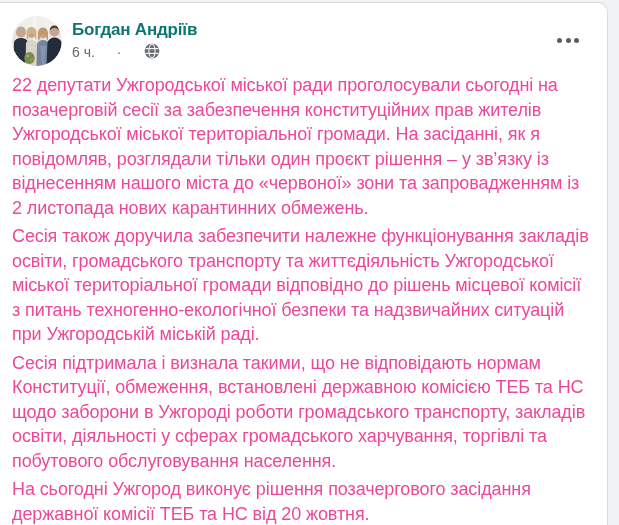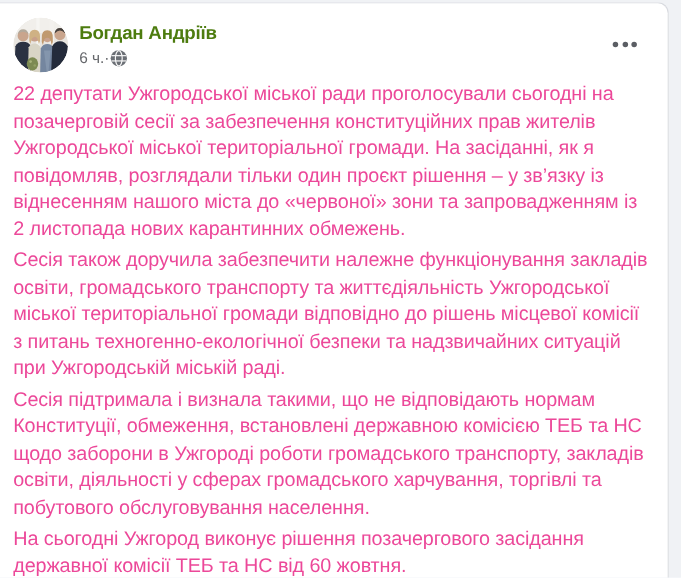--- a/index.html
+++ b/index.html
@@ -35,30 +35,30 @@
   }
   .avatar svg{display:block;width:50px;height:50px;}
   .header-info{
     margin-left:10px;
     padding-top:3px;
   }
   .author{
     display:block;
     font-size:17px;
     font-weight:700;
-    color:#4d7c0f;
+    color:#0f766e;
     text-decoration:none;
     letter-spacing:-0.2px;
     line-height:21px;
     cursor:pointer;
   }
   .meta{
     display:flex;
-    align-items:flex-end;
-    gap:0;
+    align-items:flex-start;
+    gap:22px;
     margin-top:3px;
     font-size:14px;
     color:#65676b;
     line-height:18px;
   }
   .meta .sep{font-size:14px;color:#65676b;}
   .globe{display:inline-flex;}
   .globe svg{display:block;width:16px;height:16px;}
   .options{
     position:absolute;
@@ -155,17 +155,17 @@
             <span class="dot"></span>
             <span class="dot"></span>
         </span>
       </button>
     </header>
 
     <div class="post-body">
         <div class="paragraph">22 депутати Ужгородської міської ради проголосували сьогодні на позачерговій сесії за забезпечення конституційних прав жителів Ужгородської міської територіальної громади. На засіданні, як я повідомляв, розглядали тільки один проєкт рішення – у зв’язку із віднесенням нашого міста до «червоної» зони та запровадженням із 2 листопада нових карантинних обмежень.</div>
         <div class="paragraph">Сесія також доручила забезпечити належне функціонування закладів освіти, громадського транспорту та життєдіяльність Ужгородської міської територіальної громади відповідно до рішень місцевої комісії з питань техногенно-екологічної безпеки та надзвичайних ситуацій при Ужгородській міській раді.</div>
         <div class="paragraph">Сесія підтримала і визнала такими, що не відповідають нормам Конституції, обмеження, встановлені державною комісією ТЕБ та НС щодо заборони в Ужгороді роботи громадського транспорту, закладів освіти, діяльності у сферах громадського харчування, торгівлі та побутового обслуговування населення.</div>
-        <div class="paragraph">На сьогодні Ужгород виконує рішення позачергового засідання державної комісії ТЕБ та НС від 60 жовтня.</div>
+        <div class="paragraph">На сьогодні Ужгород виконує рішення позачергового засідання державної комісії ТЕБ та НС від 20 жовтня.</div>
       </div>
 
   </article>
 </div>
 
 </body></html>

